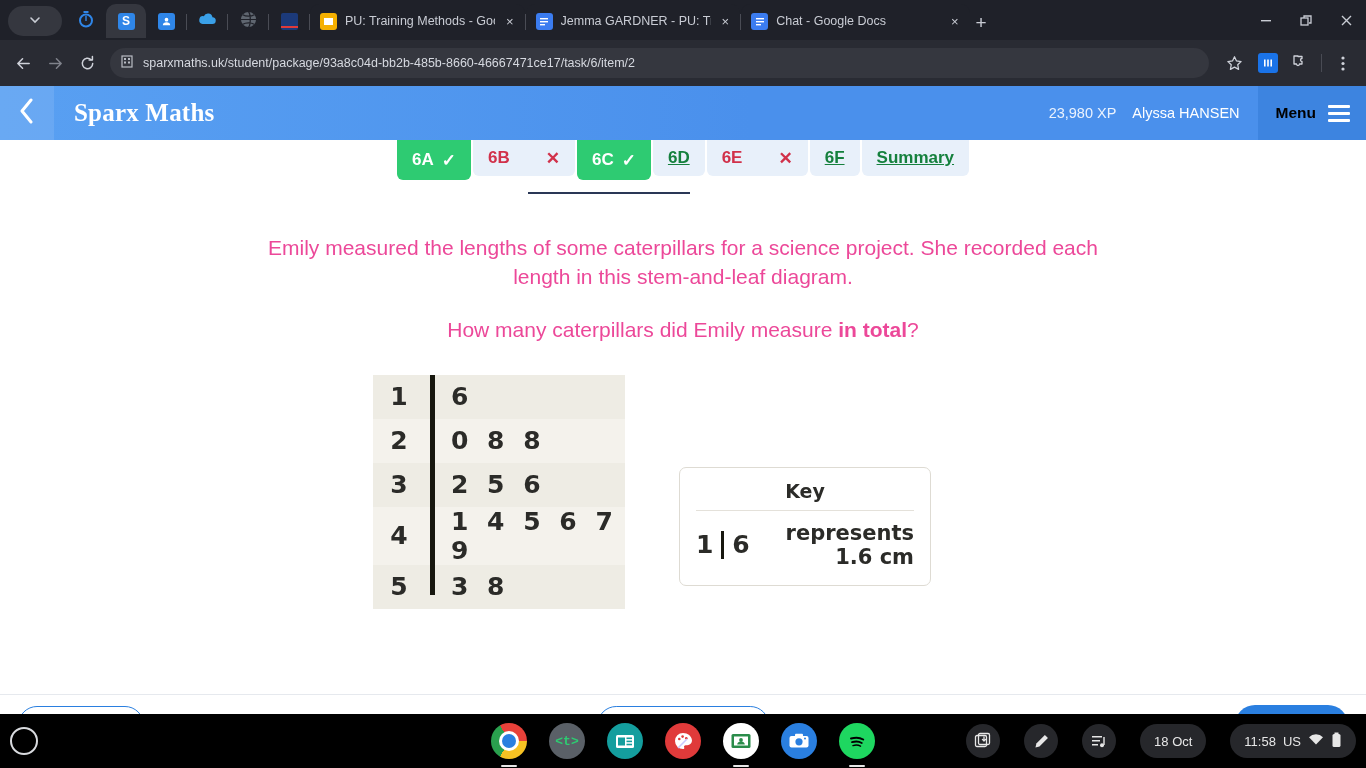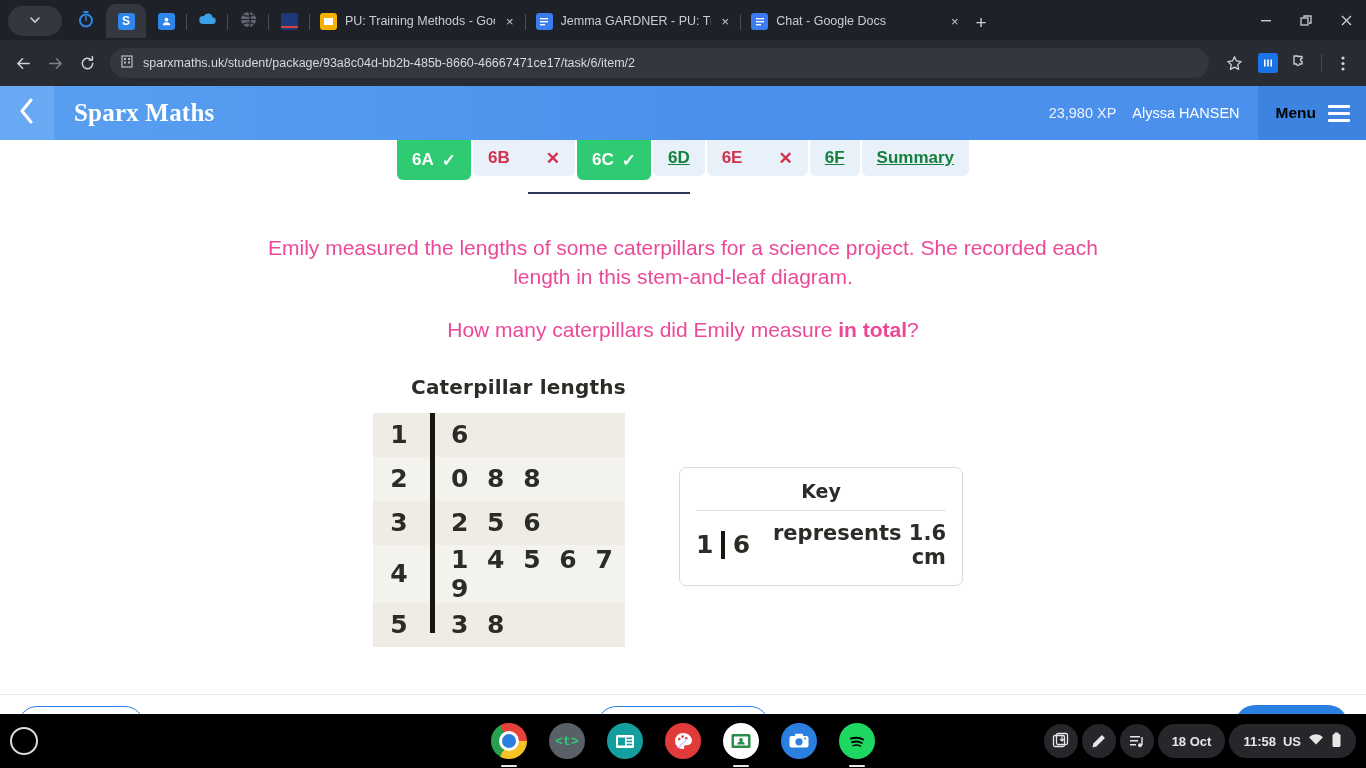--- a/index.html
+++ b/index.html
@@ -148,21 +148,21 @@
     padding-left: 20px; font-size: 25px; font-weight: 700; color: #2b2b28;
     letter-spacing: 5px;
   }
   .sl-vline {
     position: absolute; left: 57px; top: 0; width: 5px; height: 220px;
     background: #17170f;
   }
 
   .key-box {
     position: absolute; left: 306px; top: 92px;
-    width: 284px; border: 1.5px solid #dedbd3; border-radius: 7px;
+    width: 252px; border: 1.5px solid #dedbd3; border-radius: 7px;
     background: #fff; padding: 12px 16px 16px 16px;
     font-family: "DejaVu Sans", sans-serif;
   }
   .key-title {
     text-align: center; font-size: 19px; font-weight: 700; color: #2b2b28;
     padding-bottom: 8px; border-bottom: 1.5px solid #e4e1da; margin-bottom: 10px;
   }
   .key-line { display: flex; align-items: center; justify-content: center; gap: 0; }
   .key-num { font-size: 25px; font-weight: 700; color: #2b2b28; }
   .key-sep { width: 4px; height: 28px; background: #17170f; margin: 0 8px; }
@@ -211,21 +211,21 @@
   .shelf-apps {
     position: absolute; left: 50%; transform: translateX(-50%);
     display: flex; align-items: center; gap: 22px;
   }
   .app-ico { width: 36px; height: 36px; border-radius: 50%; position: relative; }
   .app-dot {
     position: absolute; bottom: -8px; left: 50%; transform: translateX(-50%);
     width: 16px; height: 2.5px; background: #e7e7e7; border-radius: 2px;
   }
   .shelf-status {
-    position: absolute; right: 10px; display: flex; align-items: center; gap: 4px; font-weight: bold;
+    position: absolute; right: 10px; display: flex; align-items: center; gap: 24px;
   }
   .st-btn {
     width: 34px; height: 34px; border-radius: 50%; background: #26272b;
     display: flex; align-items: center; justify-content: center; color: #e7e7e7;
   }
   .st-pill {
     height: 34px; border-radius: 17px; background: #26272b;
     display: flex; align-items: center; gap: 7px; padding: 0 14px;
     color: #e7e7e7; font-size: 13px;
   }
@@ -464,21 +464,20 @@
       <div>Emily measured the lengths of some caterpillars for a science project. She recorded each length in this stem-and-leaf diagram.</div>
       <span class="gap"></span>
       <div>
         <span>How many caterpillars did Emily measure </span><b>in total</b><span>?</span>
       </div>
     </div>
 
     <div class="figure">
       <div class="figure-inner">
 
-        <div class="sl-title">Caterpillar lengths</div>
 
         <div style="position:relative;width:252px;">
           <table class="sl-table">
             <tbody>
                 <tr class="sl-row odd">
               <td class="sl-stem">1</td>
               <td class="sl-leaf">6</td>
             </tr>
             <tr class="sl-row even">
               <td class="sl-stem">2</td>

